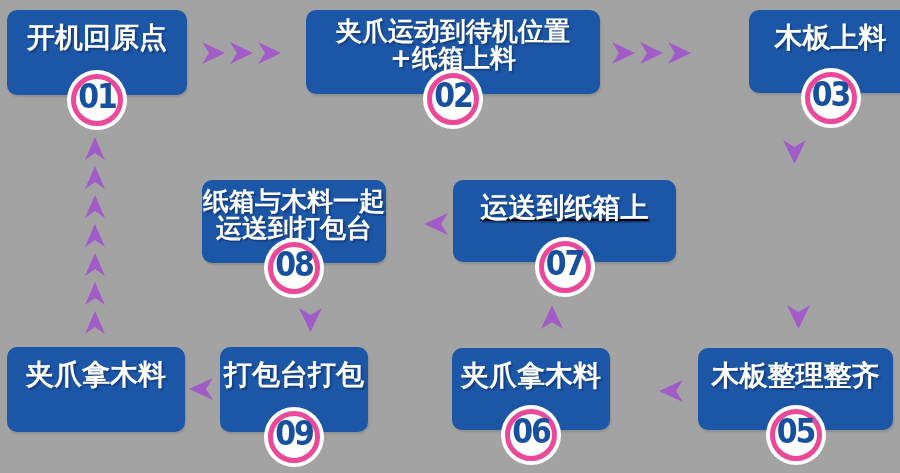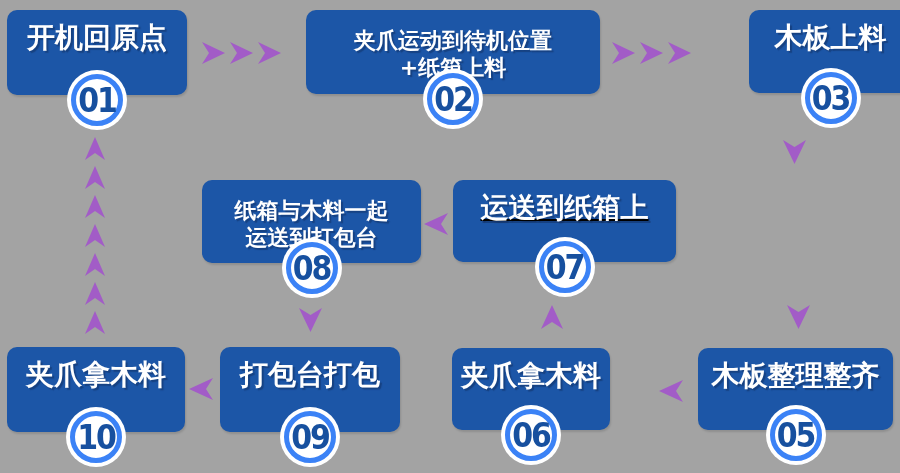--- a/index.html
+++ b/index.html
@@ -11,28 +11,28 @@
   .box{
     position:absolute;background:#1c56a7;border-radius:10px;
     box-shadow:1px 2px 2px rgba(0,0,0,0.12);
   }
   .box-text{
     width:100%;text-align:center;color:#ffffff;font-weight:bold;
     font-size:28px;line-height:30px;padding-top:13px;
     text-shadow:2px 2px 1px rgba(15,40,85,0.45);
     white-space:nowrap;
   }
-  .box-text.twoline{font-size:22px;line-height:27px;padding-top:8px;margin-top:9px;}
+  .box-text.twoline{font-size:26px;line-height:27px;padding-top:8px;}
   .line{display:block;}
   .badge{
     position:absolute;left:50%;bottom:-31px;margin-left:-26px;
     width:42px;height:42px;border-radius:50%;
-    background:#ffffff;border:5px solid #3b82f6;
+    background:#ffffff;border:5px solid #ec4899;
     box-shadow:0 0 0 4px #ffffff;
-    display:flex;align-items:center;justify-content:center;
+    display:flex;align-items:flex-start;justify-content:center;
   }
   .badge span{
     color:#17509f;font-weight:bold;font-size:30px;letter-spacing:-2px;
     transform:scaleY(1.12);
   }
   .arrow{position:absolute;line-height:0;}
   .arrow svg{display:block;}
   .arrow-row{display:flex;flex-direction:row;gap:5px;}
   .arrow-col{display:flex;flex-direction:column;gap:6px;}
 </style>
@@ -90,45 +90,42 @@
 
   <div class="box" style="left:453px;top:180px;width:223px;height:82px;text-decoration:underline;">
     <div class="box-text">
       <span class="line">运送到纸箱上</span>
     </div>
     <div class="badge">
       <span>07</span>
     </div>
   </div>
 
-  <div class="box" style="left:202px;top:180px;width:219px;height:83px;">
+  <div class="box" style="left:202px;top:180px;width:184px;height:83px;">
     <div class="box-text twoline">
       <span class="line">纸箱与木料一起</span>
       <span class="line">运送到打包台</span>
     </div>
     <div class="badge">
       <span>08</span>
     </div>
   </div>
 
-  <div class="box" style="left:220px;top:347px;width:180px;height:85px;">
+  <div class="box" style="left:220px;top:347px;width:148px;height:85px;">
     <div class="box-text">
       <span class="line">打包台打包</span>
     </div>
     <div class="badge">
       <span>09</span>
     </div>
   </div>
 
   <div class="box" style="left:7px;top:347px;width:178px;height:85px;">
     <div class="box-text">
       <span class="line">夹爪拿木料</span>
-    </div>
-    <div class="badge">
-      <span>10</span>
     </div>
   </div>
 
   <div class="arrow arrow-row" style="left:202px;top:42px;">
     <svg width="23" height="22" viewBox="0 0 23 22">
         <polygon points="0,0 7,11 0,22 23,11" fill="#a25cc7"></polygon>
       </svg>
     <svg width="23" height="22" viewBox="0 0 23 22">
         <polygon points="0,0 7,11 0,22 23,11" fill="#a25cc7"></polygon>
       </svg>

